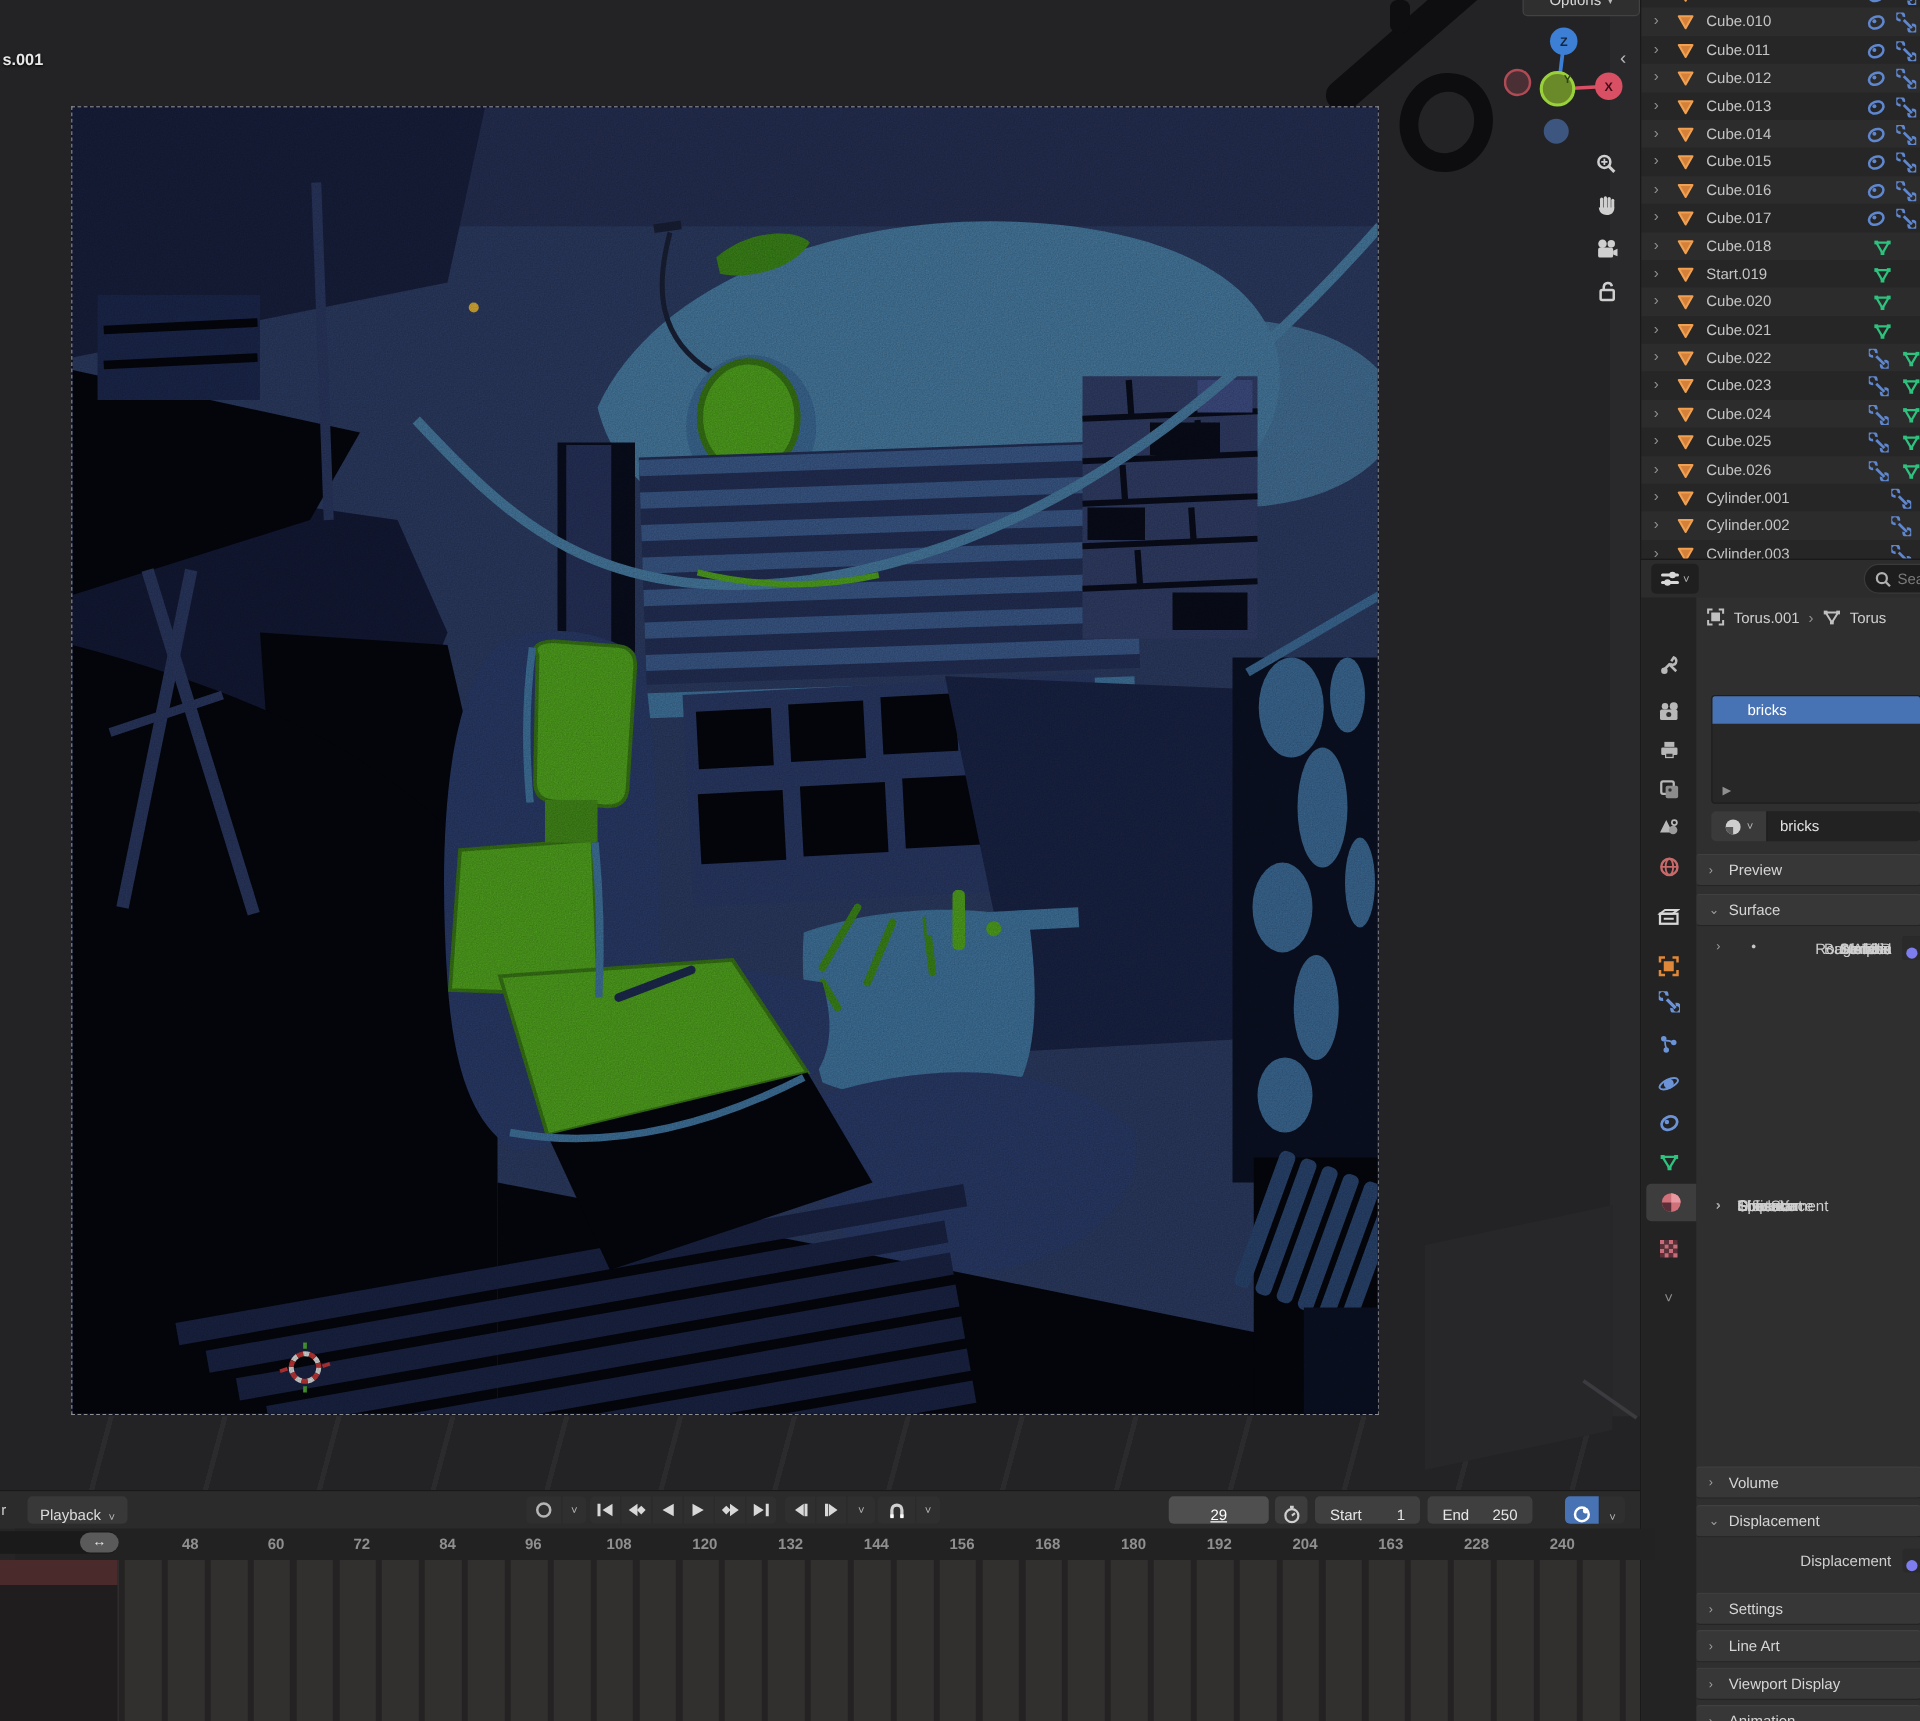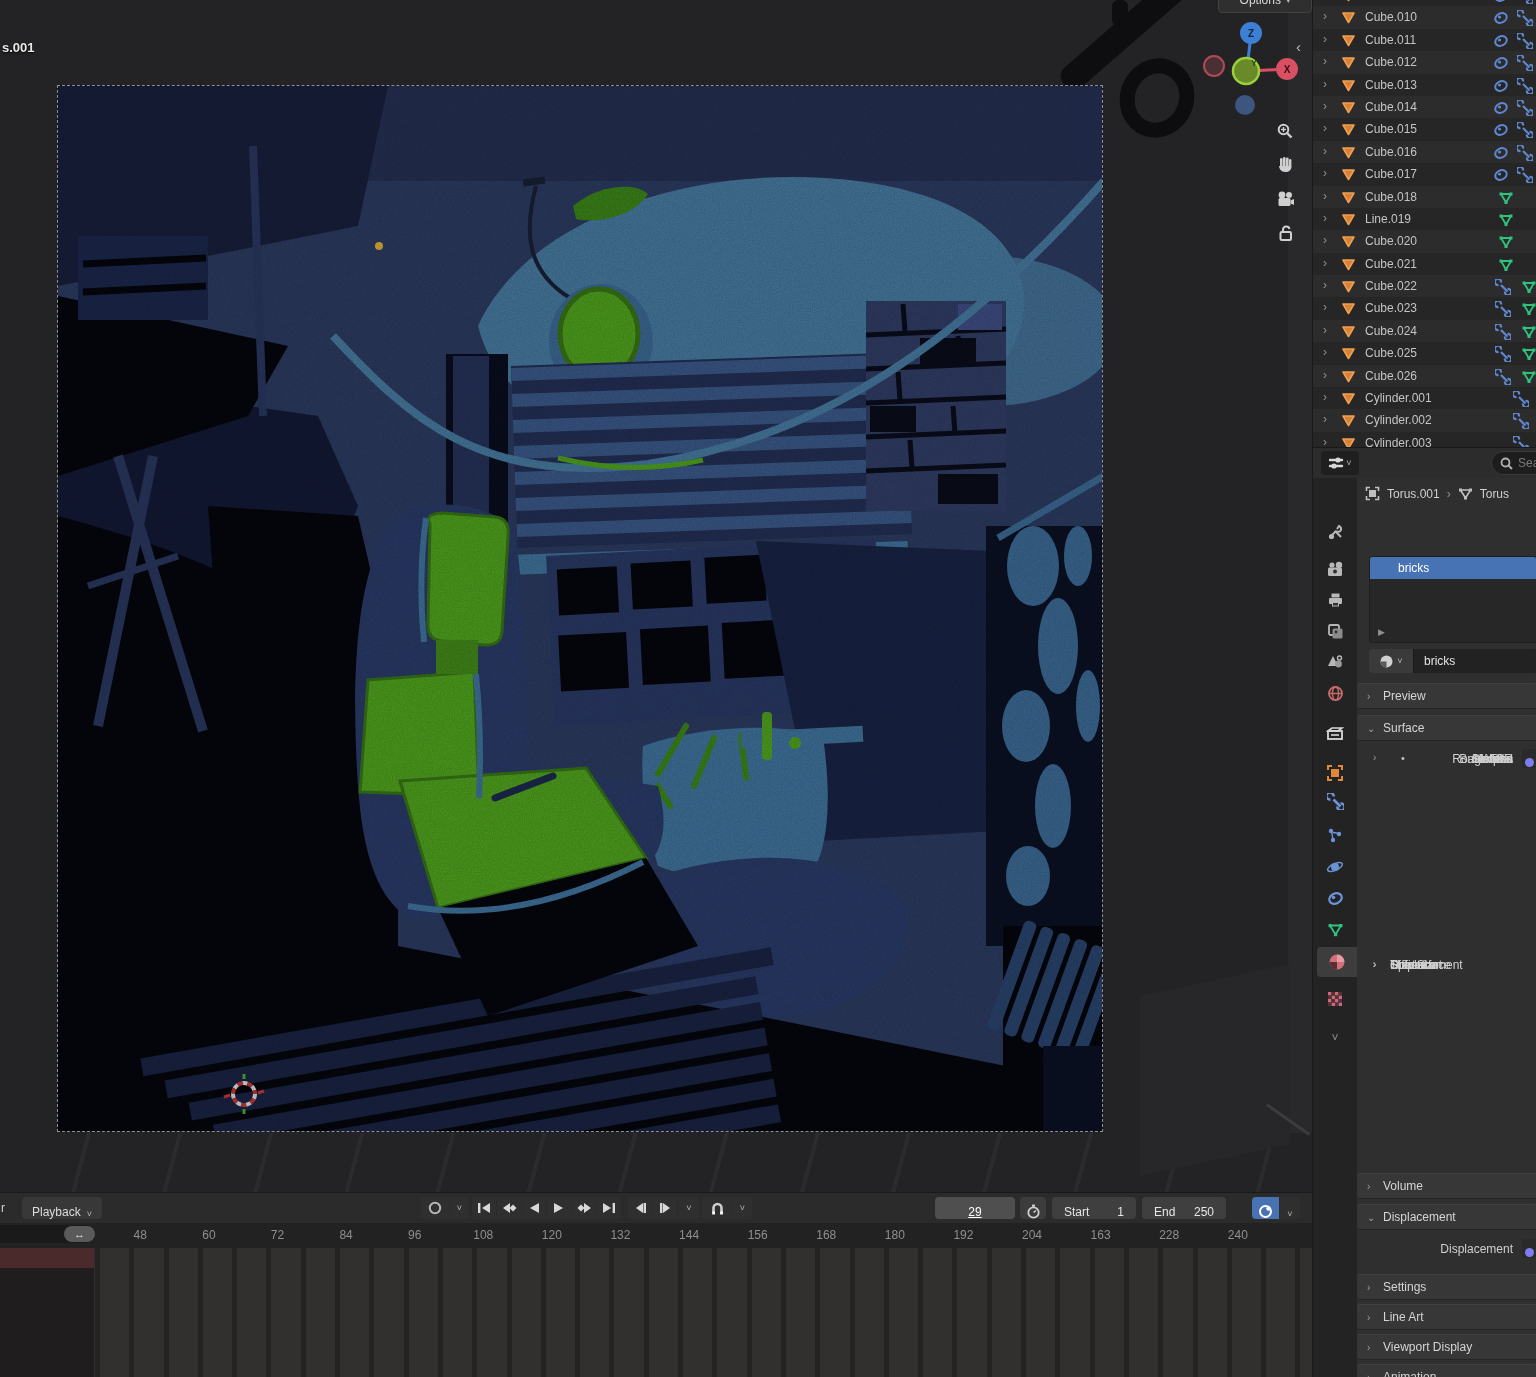--- a/index.html
+++ b/index.html
@@ -82,21 +82,21 @@
   .tgroup { position:absolute; top:4px; display:flex; gap:1px; }
   .tb { width:24px; height:22px; background:#2f2f2f; display:flex; align-items:center; justify-content:center; }
   .tb:first-child { border-radius:4px 0 0 4px; } .tb:last-child { border-radius:0 4px 4px 0; }
   .chev { color:#b9b9b9; font-size:9px; }
   #frame-field { left:935px; width:80px; background:#4f4f4f; border-radius:4px; color:#fff; font-size:12px;text-decoration:underline; }
   #clock-btn { left:1020px; width:26px; background:#3c3c3c; border-radius:4px; }
   .range-field { background:#3f3f3f; border-radius:4px; font-size:12px; color:#e6e6e6; justify-content:space-between; padding:0 12px; }
   #start-field { left:1052px; width:84px; } #end-field { left:1142px; width:84px; }
   #sync-btn { left:1252px; width:27px; background:#4772b3; border-radius:4px 0 0 4px; }
   #sync-chev { left:1280px; width:20px; background:#2f2f2f; border-radius:0 4px 4px 0; }
-  #tl-ruler { position:absolute; left:0; top:30px; width:1312px; height:25px; background:#222; }
+  #tl-ruler { position:absolute; left:12px; top:30px; width:1312px; height:25px; background:#222;font-weight:bold; }
   #ruler-nums { position:absolute; left:106px; top:5px; display:flex; }
   .rnum { width:68.6px; text-align:center; font-size:12px; color:#8f8f8f; }
   #tl-scroll-track { position:absolute; left:-30px; top:32px; width:125px; height:18px; background:#1a1a1a; border-radius:9px; }
   #tl-scroll-handle { position:absolute; left:64px; top:33px; width:31px; height:16px; background:#5a5a5a; border-radius:8px;
       display:flex; align-items:center; justify-content:center; color:#e8e8e8; font-size:11px; }
   #tl-tracks { position:absolute; left:0; top:55px; width:1312px; height:130px;
       background:repeating-linear-gradient(90deg,#242222 0 5px,#322f2f 5px 34.3px); background-position-x:95px; }
   #tl-darkleft { position:absolute; left:0; top:55px; width:94px; height:130px; background:#1f1d1d; }
   #tl-redstrip { position:absolute; left:0; top:55px; width:94px; height:20px; background:#4b2a2b; }
 </style>
@@ -528,21 +528,21 @@
           <rect x="11.5" y="2.5" width="3" height="3" fill="#2ec27e"></rect>
           <rect x="6.5" y="11" width="3" height="3" fill="#2ec27e"></rect>
         </svg>
       </div>
 
       <div class="orow" data-icons="d">
         <span class="ochev">›</span>
         <svg class="otri" width="15" height="15">
           <path d="M2,3 L13,3 L7.5,12.5 Z" fill="#d6813a" stroke="#f0a050" stroke-width="1.6" stroke-linejoin="round"></path>
         </svg>
-        <span class="olabel">Line.019</span>
+        <span class="olabel">Start.019</span>
 
         <svg class="oic ic-tri" width="16" height="16">
           <path d="M3,4 L13,4 L8,12.5 Z" fill="none" stroke="#2ec27e" stroke-width="1.8" stroke-linejoin="round"></path>
           <rect x="1.5" y="2.5" width="3" height="3" fill="#2ec27e"></rect>
           <rect x="11.5" y="2.5" width="3" height="3" fill="#2ec27e"></rect>
           <rect x="6.5" y="11" width="3" height="3" fill="#2ec27e"></rect>
         </svg>
       </div>
 
       <div class="orow" data-icons="d">

